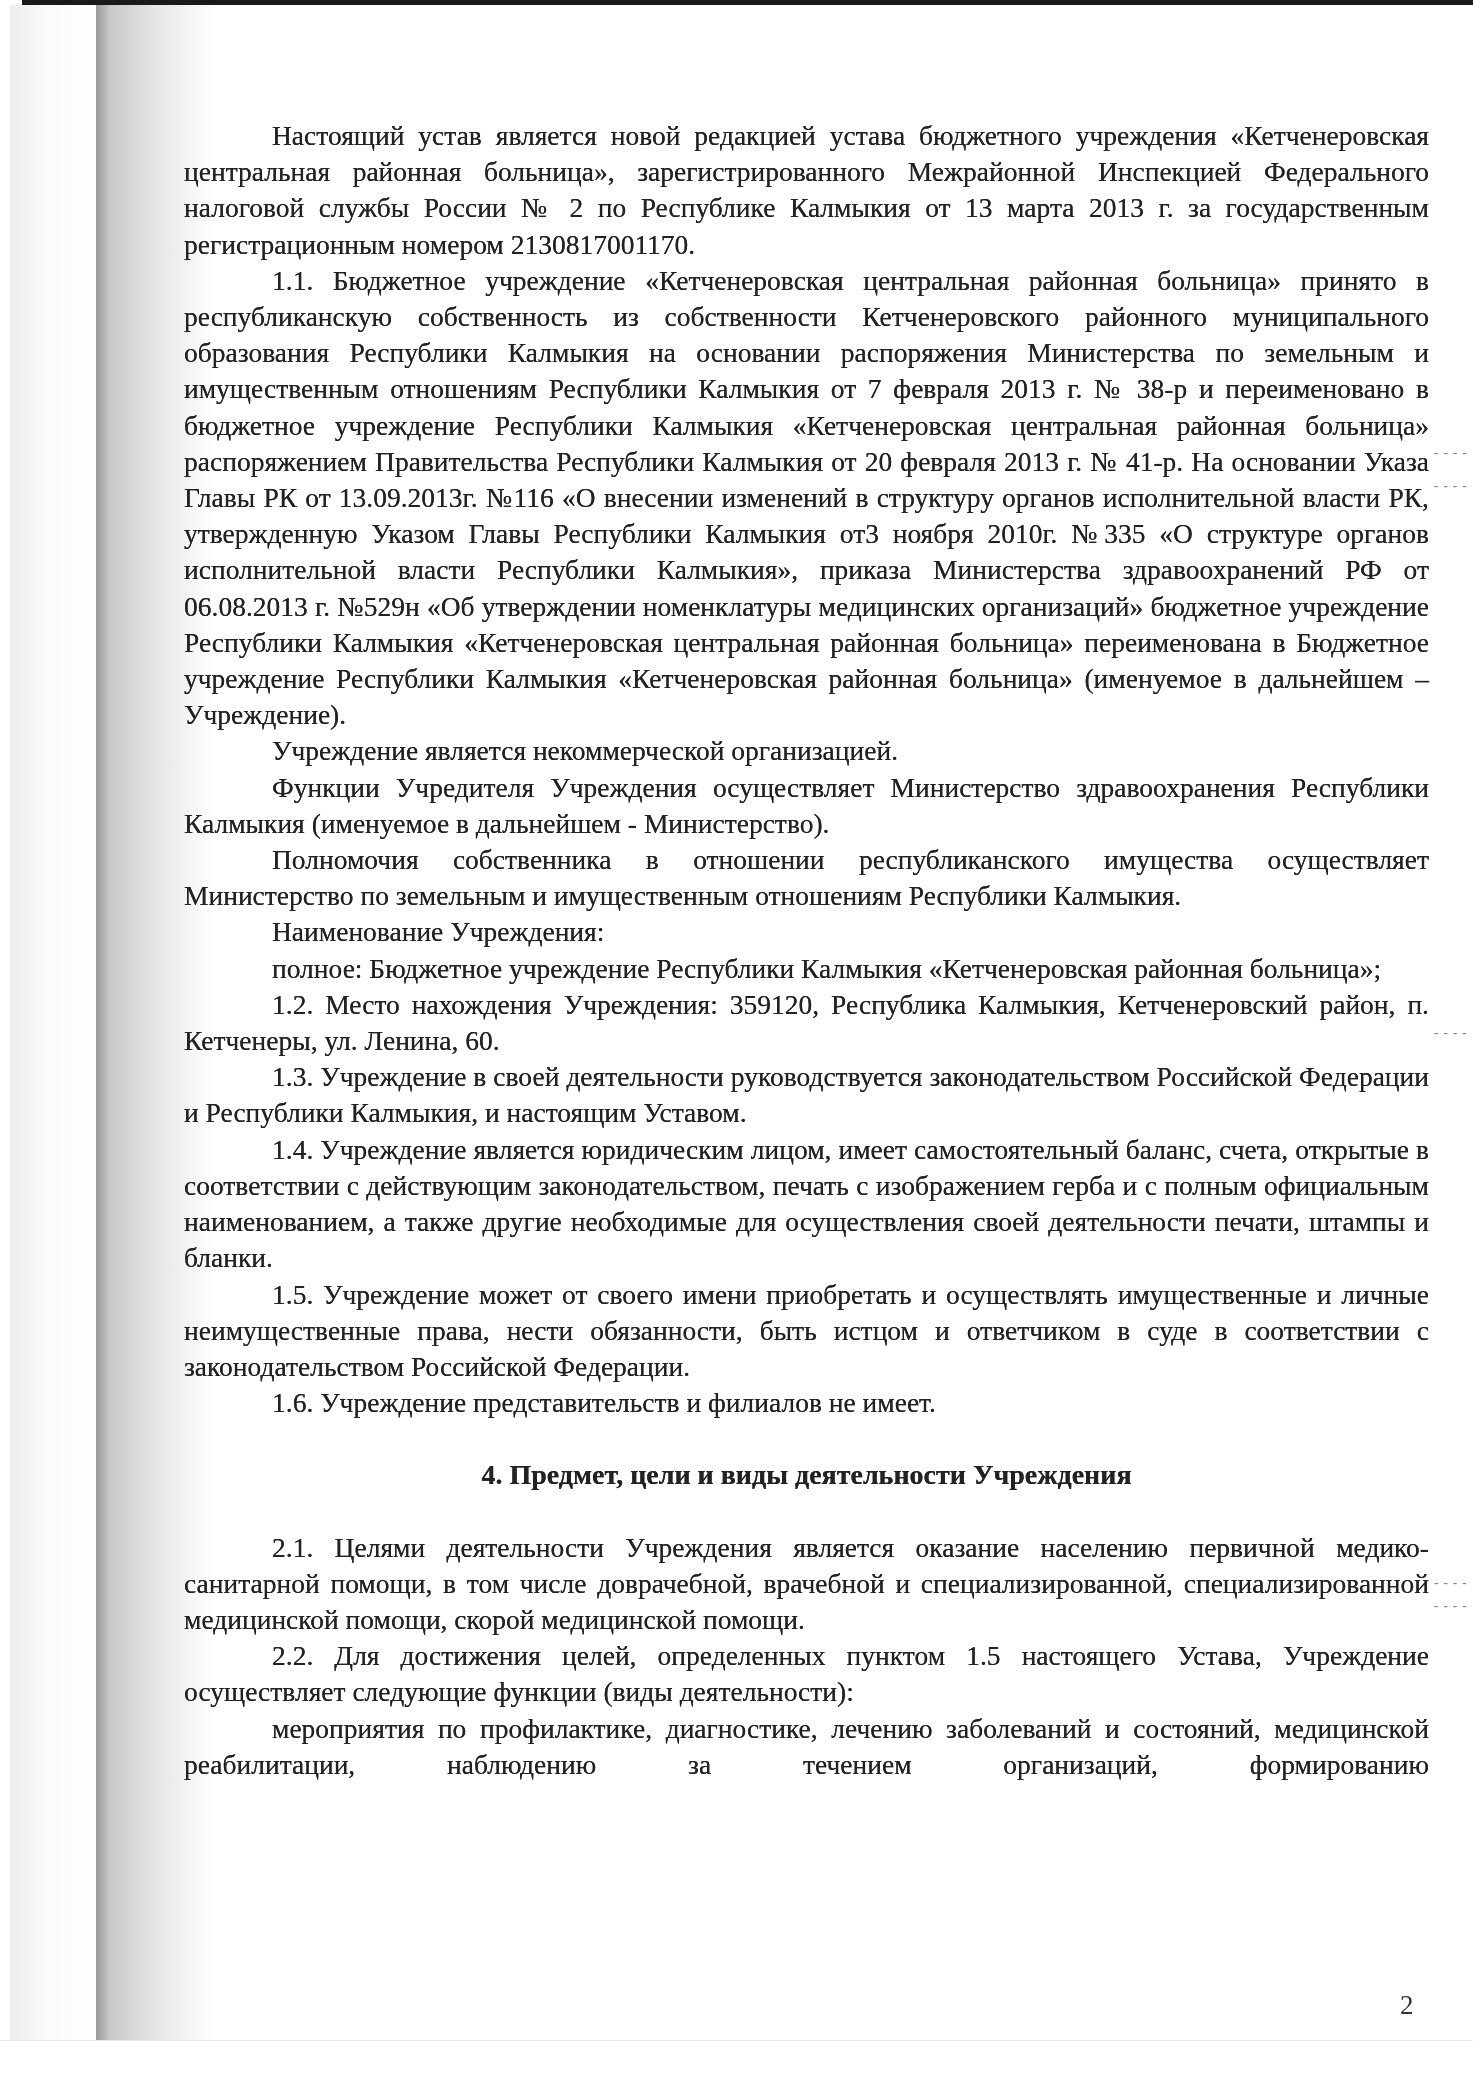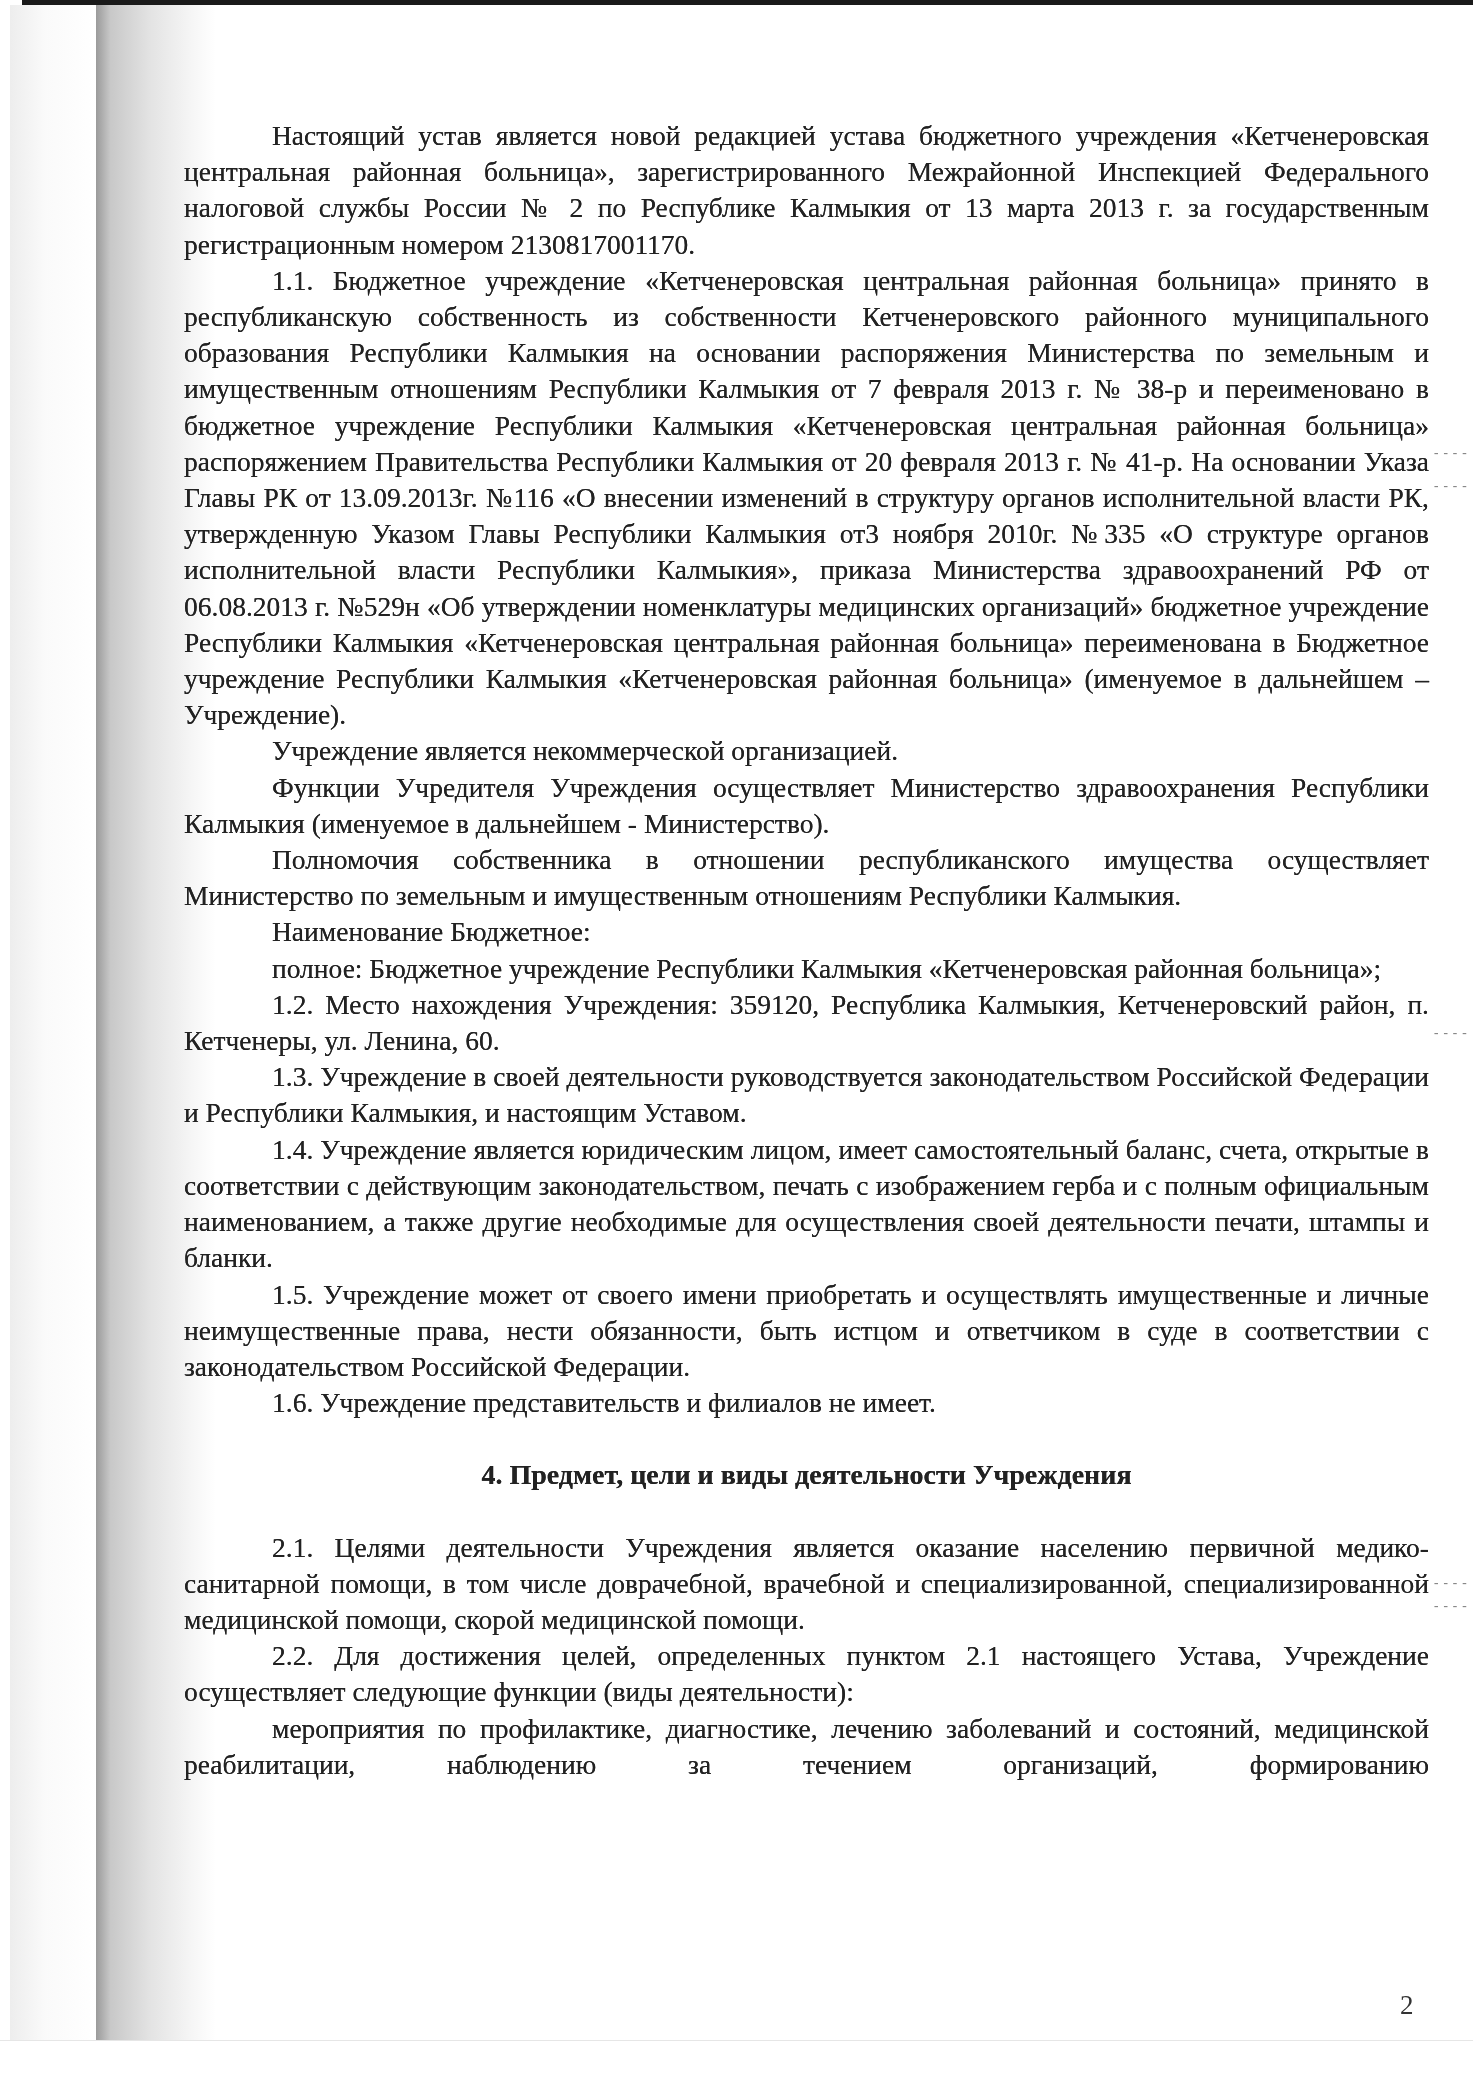--- a/index.html
+++ b/index.html
@@ -77,32 +77,32 @@
 <div class="scan-left-strip"></div>
 <div class="scan-shadow-band"></div>
 
 <div class="page">
   <p class="indent">Настоящий устав является новой редакцией устава бюджетного учреждения «Кетченеровская центральная районная больница», зарегистрированного Межрайонной Инспекцией Федерального налоговой службы России № 2 по Республике Калмыкия от 13 марта 2013 г. за государственным регистрационным номером 2130817001170.</p>
 
   <p class="indent">1.1. Бюджетное учреждение «Кетченеровская центральная районная больница» принято в республиканскую собственность из собственности Кетченеровского районного муниципального образования Республики Калмыкия на основании распоряжения Министерства по земельным и имущественным отношениям Республики Калмыкия от 7 февраля 2013 г. № 38-р и переименовано в бюджетное учреждение Республики Калмыкия «Кетченеровская центральная районная больница» распоряжением Правительства Республики Калмыкия от 20 февраля 2013 г. № 41-р. На основании Указа Главы РК от 13.09.2013г. №116 «О внесении изменений в структуру органов исполнительной власти РК, утвержденную Указом Главы Республики Калмыкия от3 ноября 2010г. №335 «О структуре органов исполнительной власти Республики Калмыкия», приказа Министерства здравоохранений РФ от 06.08.2013 г. №529н «Об утверждении номенклатуры медицинских организаций» бюджетное учреждение Республики Калмыкия «Кетченеровская центральная районная больница» переименована в Бюджетное учреждение Республики Калмыкия «Кетченеровская районная больница» (именуемое в дальнейшем – Учреждение).</p>
   <p class="indent">Учреждение является некоммерческой организацией.</p>
   <p class="indent">Функции Учредителя Учреждения осуществляет Министерство здравоохранения Республики Калмыкия (именуемое в дальнейшем - Министерство).</p>
   <p class="indent">Полномочия собственника в отношении республиканского имущества осуществляет Министерство по земельным и имущественным отношениям Республики Калмыкия.</p>
-  <p class="indent">Наименование Бюджетное:</p>
+  <p class="indent">Наименование Учреждения:</p>
   <p class="indent">полное: Бюджетное учреждение Республики Калмыкия «Кетченеровская районная больница»;</p>
   <p class="indent">1.2. Место нахождения Учреждения: 359120, Республика Калмыкия, Кетченеровский район, п. Кетченеры, ул. Ленина, 60.</p>
   <p class="indent">1.3. Учреждение в своей деятельности руководствуется законодательством Российской Федерации и Республики Калмыкия, и настоящим Уставом.</p>
   <p class="indent">1.4. Учреждение является юридическим лицом, имеет самостоятельный баланс, счета, открытые в соответствии с действующим законодательством, печать с изображением герба и с полным официальным наименованием, а также другие необходимые для осуществления своей деятельности печати, штампы и бланки.</p>
   <p class="indent">1.5. Учреждение может от своего имени приобретать и осуществлять имущественные и личные неимущественные права, нести обязанности, быть истцом и ответчиком в суде в соответствии с законодательством Российской Федерации.</p>
   <p class="indent">1.6. Учреждение представительств и филиалов не имеет.</p>
 
   <p class="heading h2">4. Предмет, цели и виды деятельности Учреждения</p>
 
   <p class="indent">2.1. Целями деятельности Учреждения является оказание населению первичной медико-санитарной помощи, в том числе доврачебной, врачебной и специализированной, специализированной медицинской помощи, скорой медицинской помощи.</p>
-  <p class="indent">2.2. Для достижения целей, определенных пунктом 2.1 настоящего Устава, Учреждение осуществляет следующие функции (виды деятельности):</p>
+  <p class="indent">2.2. Для достижения целей, определенных пунктом 1.5 настоящего Устава, Учреждение осуществляет следующие функции (виды деятельности):</p>
   <p class="indent" style="text-align-last: justify;">мероприятия по профилактике, диагностике, лечению заболеваний и состояний, медицинской реабилитации, наблюдению за течением организаций, формированию</p>
 </div>
 
 <div class="edge-marks" style="top:445px;">----</div>
 <div class="edge-marks" style="top:478px;">----</div>
 <div class="edge-marks" style="top:1025px;">----</div>
 <div class="edge-marks" style="top:1575px;">----</div>
 <div class="edge-marks" style="top:1598px;">----</div>
 
 <div class="page-number">2</div>

